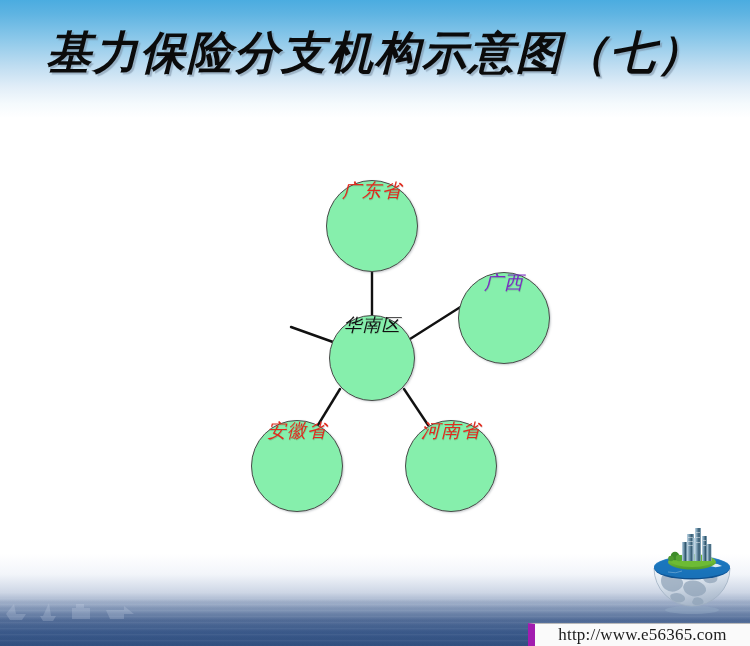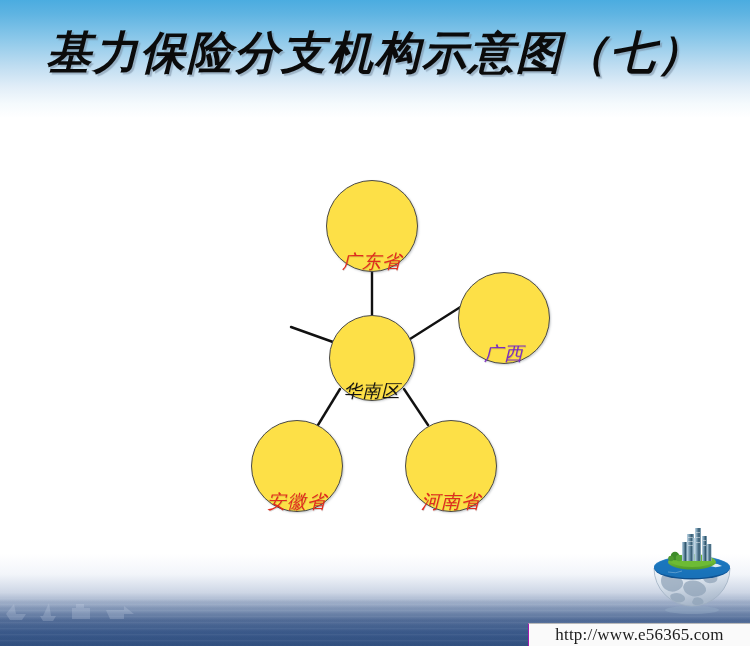--- a/index.html
+++ b/index.html
@@ -61,25 +61,25 @@
   .edges {
     position: absolute;
     left: 0; top: 0;
     width: 750px;
     height: 560px;
   }
 
   .node {
     position: absolute;
     border-radius: 50%;
-    background: #fde047;
+    background: #86efac;
     border: 1.4px solid #4a4a4a;
     box-sizing: border-box;
     display: flex;
-    align-items: flex-end;
+    align-items: flex-start;
     justify-content: center;
     box-shadow: 1px 1px 2px rgba(80,90,100,0.28);
   }
   .node .node-label {
     font-family: "Liberation Serif", "DejaVu Serif", serif;
     font-size: 19px;
     font-weight: 500;
     font-style: italic;
     letter-spacing: 1px;
     white-space: nowrap;
@@ -132,21 +132,21 @@
   }
 
   
   .watermark {
     position: absolute;
     left: 528px; top: 623px;
     width: 222px;
     height: 23px;
     background: #FAFAFA;
     border-top: 1px solid #b9b9b9;
-    border-left: 1px solid #a21caf;
+    border-left: 7px solid #a21caf;
     display: flex;
     align-items: center;
     justify-content: center;
     box-sizing: border-box;
   }
   .watermark-text {
     font-family: "Liberation Serif", "DejaVu Serif", serif;
     font-size: 17px;
     color: #1c1c1c;
     letter-spacing: 0.2px;

